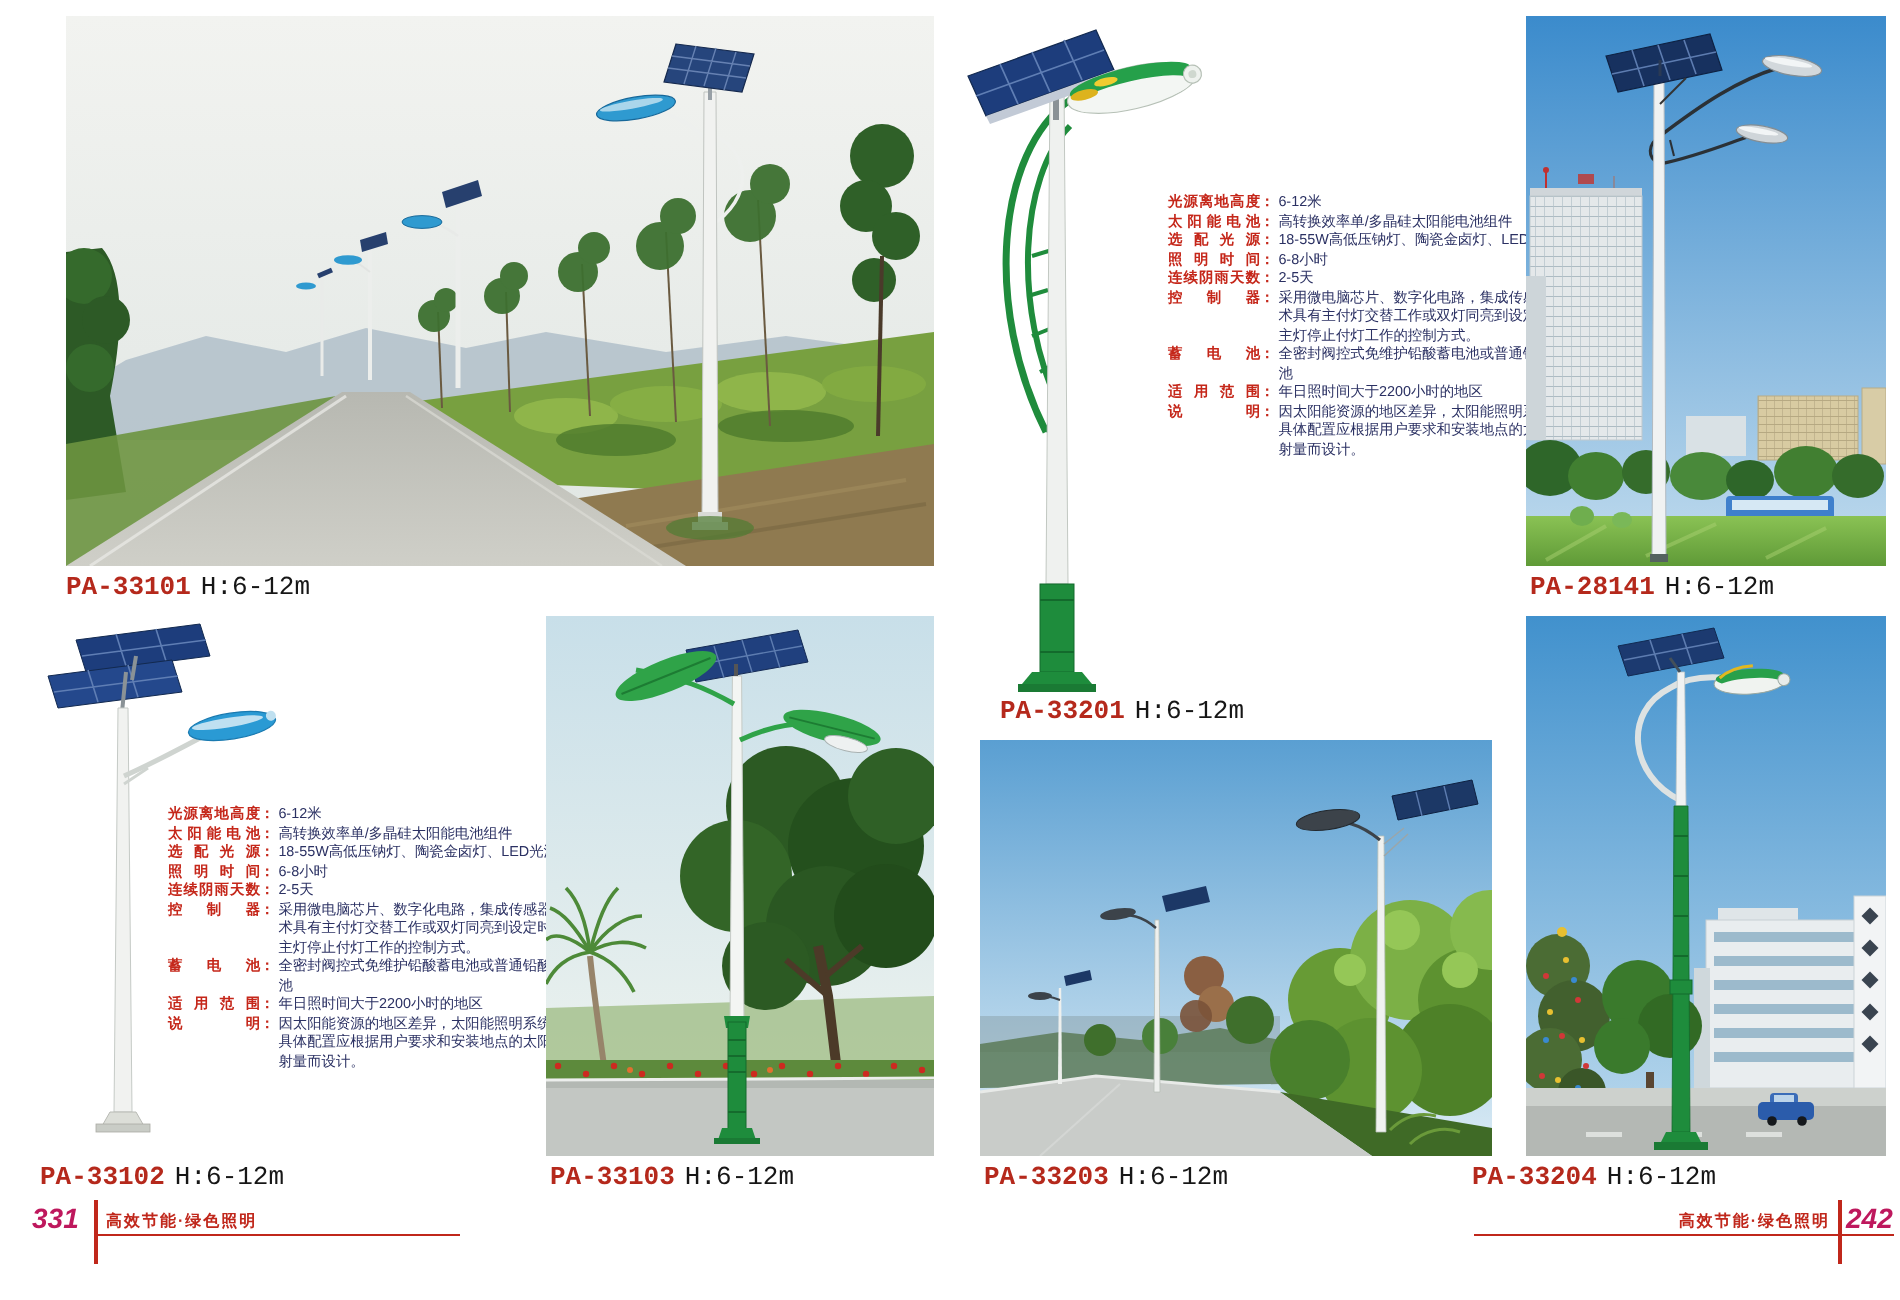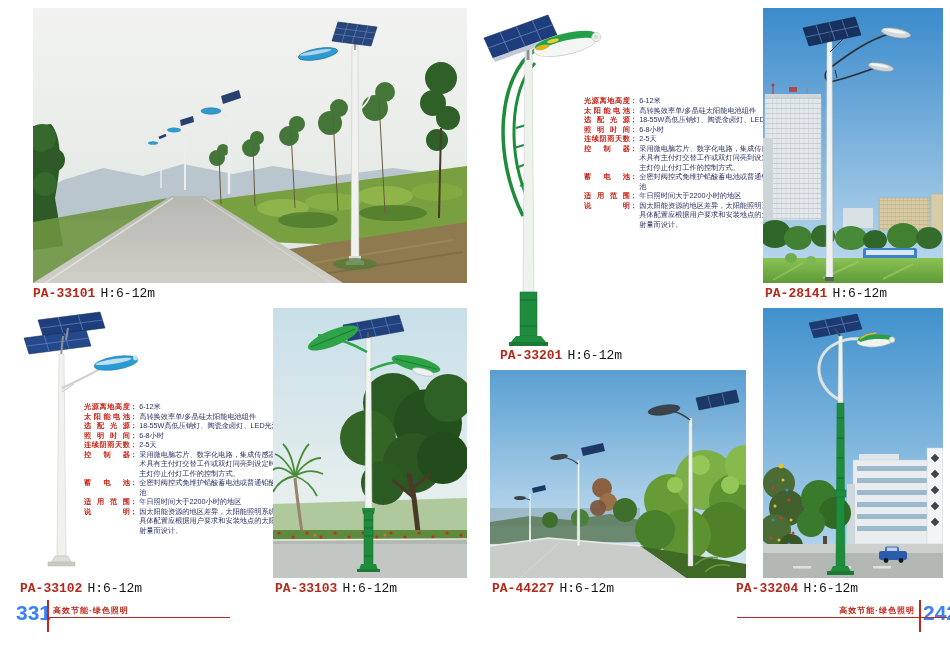--- a/index.html
+++ b/index.html
@@ -9,21 +9,21 @@
   .photo svg{display:block;}
   .product-label{position:absolute;font-size:13px;white-space:nowrap;font-family:Liberation Mono, monospace;}
   .product-label .code{color:#b5291c;font-weight:bold;}
   .product-label .ht{color:#161616;font-weight:normal;margin-left:5px;}
   .spec-block{position:absolute;width:200px;}
   .spec-row{display:flex;font-size:7.2px;line-height:1.32;}
   .spec-label{flex:none;width:46px;color:#c5271a;font-weight:bold;
               text-align:justify;text-align-last:justify;}
   .spec-colon{flex:none;color:#c5271a;font-weight:bold;}
   .spec-value{flex:1;color:#2b3163;margin-left:2px;}
-  .footer-num{position:absolute;font-size:21px;font-weight:bold;color:#3b82f6;}
+  .footer-num{position:absolute;font-size:14px;font-weight:bold;color:#be185d;font-style:italic;}
   .footer-slogan{position:absolute;font-size:8px;font-weight:bold;color:#c0271b;letter-spacing:1px;white-space:nowrap;}
   .footer-vline{position:absolute;width:1.5px;background:#c0271b;}
   .footer-hline{position:absolute;height:1.2px;background:#c0271b;}
 </style>
 </head>
 <body>
 
 <div class="photo" style="left:33px;top:8px;width:434px;height:275px;">
 <svg width="434" height="275" viewBox="0 0 434 275">
   <defs>
@@ -527,21 +527,21 @@
   </g>
   <g>
     <polygon points="39.4,124 40.6,124 41,172 39,172" fill="#eef0ee"></polygon>
     <path d="M40,130 C35,128 33,128 26,128" stroke="#3c434a" stroke-width="1" fill="none"></path>
     <ellipse cx="30" cy="128" rx="6" ry="2" fill="#3c434a"></ellipse>
     <polygon points="42,118 55,115 56,120 43,123" fill="#1c3866"></polygon>
   </g>
 </svg>
 </div>
 <div class="product-label" style="left:492px;top:581px;">
-  <span class="code">PA-44227</span><span class="ht">H:6-12m</span>
+  <span class="code">PA-33203</span><span class="ht">H:6-12m</span>
 </div>
 
 <div class="photo" style="left:763px;top:308px;width:180px;height:270px;">
 <svg width="180" height="270" viewBox="0 0 180 270">
   <defs>
     <linearGradient id="p5sky" x1="0" y1="0" x2="0" y2="1">
       <stop offset="0" stop-color="#4191cd"></stop>
           <stop offset="1" stop-color="#bedbee"></stop>
     </linearGradient>
   </defs>

